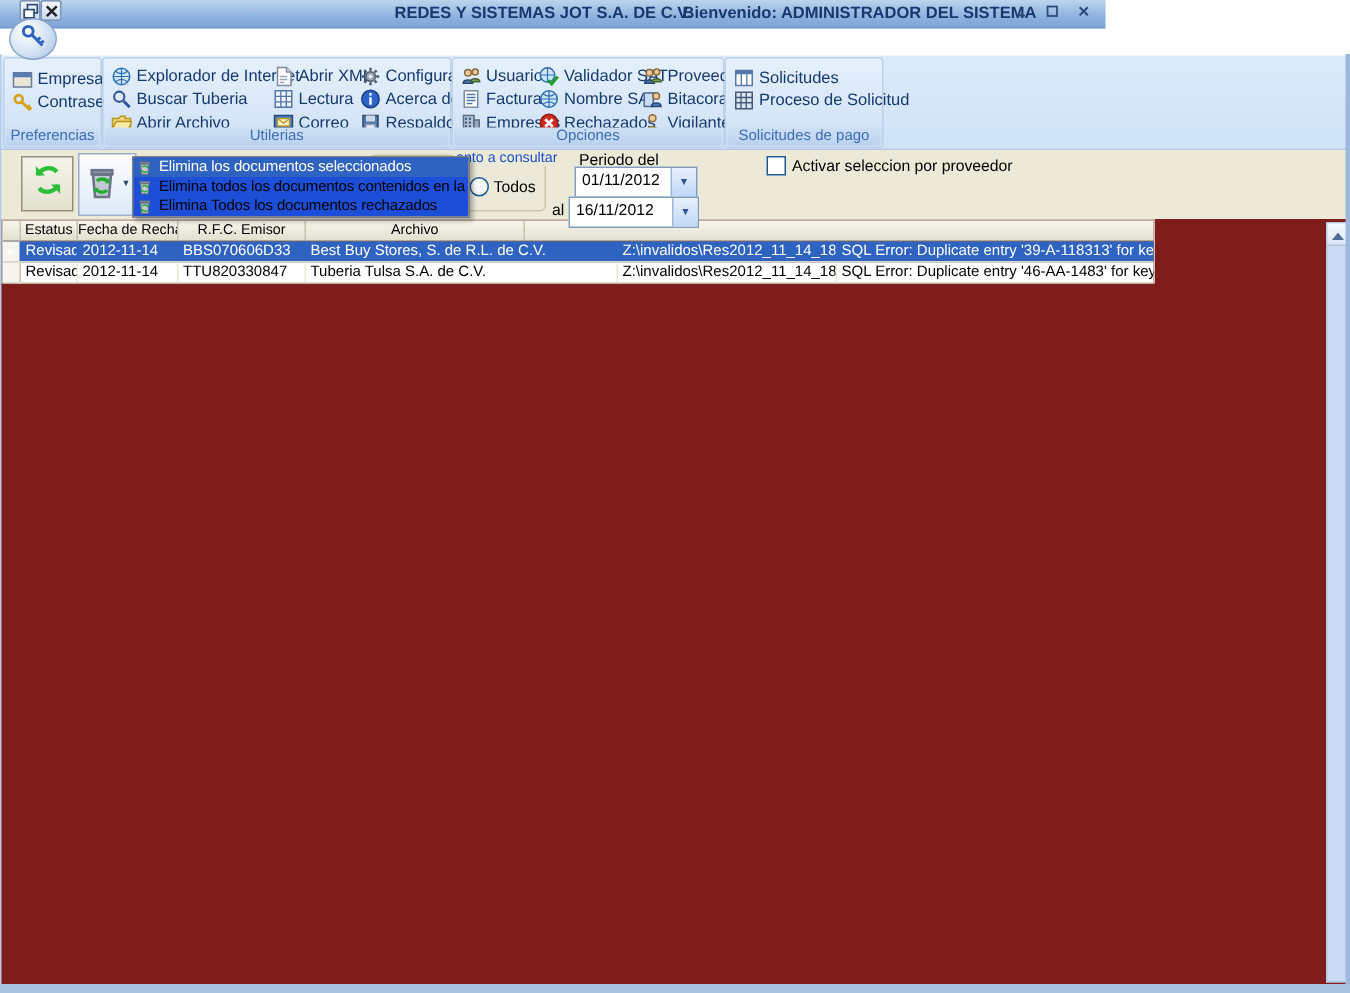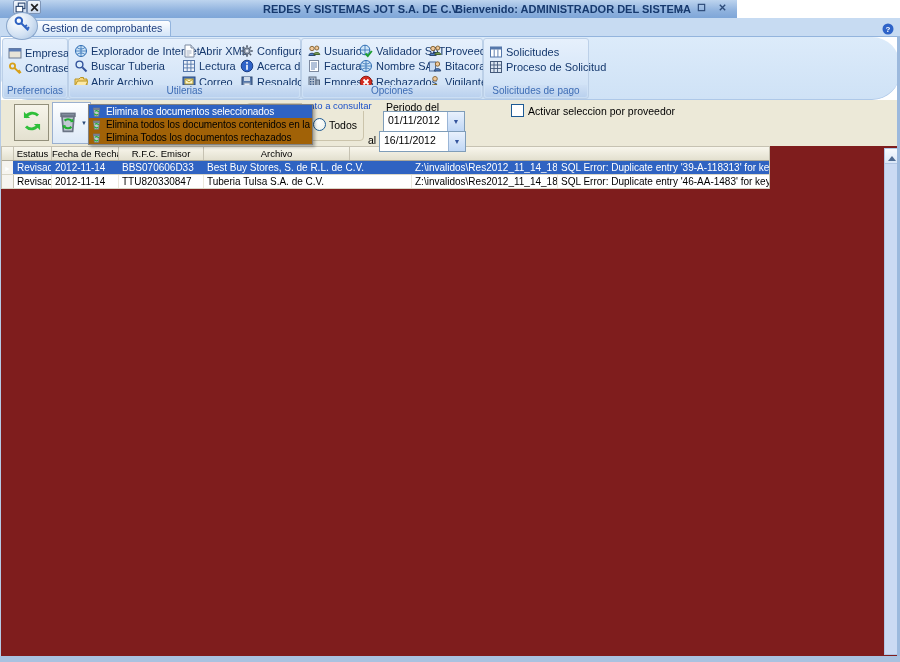--- a/index.html
+++ b/index.html
@@ -20,21 +20,21 @@
   .tab{position:absolute;left:33px;top:2px;height:15px;line-height:15px;padding:0 8px;
     background:linear-gradient(#fdfeff,#e4effb 60%,#d4e6f8);
     border:1px solid #93b4dd;border-bottom:none;border-radius:3px 3px 0 0;
     font-size:10.5px;color:#1e3f7f;}
   .orb{left:6px;top:12px;width:30px;height:26px;border-radius:50%;
     background:radial-gradient(circle at 35% 30%,#feffff,#d3e2f3 55%,#a3bfe0);
     border:1px solid #89a6cb;display:flex;align-items:center;justify-content:center;z-index:5;}
   .help-btn{right:6px;top:3px;width:12px;height:12px;}
   
   .ribbon{left:0;top:37px;width:900px;height:62px;background:linear-gradient(#dcebfa,#cfe2f6);
-    border-bottom:1px solid #aec8e8;border-radius:28px;}
+    border-bottom:1px solid #aec8e8;}
   .rgroup{position:absolute;top:1px;height:59px;border:1px solid #bcd0e8;border-radius:3px;
     background:linear-gradient(#e6f0fc,#d6e6f8 65%,#cadef4);}
   .gcap{position:absolute;left:1px;right:1px;bottom:1px;height:12px;line-height:12px;text-align:center;
     font-size:10px;color:#3e6db5;background:linear-gradient(#cfe0f5,#bad1ee);border-radius:0 0 2px 2px;}
   .gcols{position:absolute;left:3px;top:4px;display:flex;}
   .gcol{display:flex;flex-direction:column;}
   .ri{height:15.5px;display:flex;align-items:center;gap:3px;padding:0 2px;font-size:11px;
     color:#16396e;white-space:nowrap;cursor:default;}
   .ic14{width:14px;height:14px;flex:none;display:inline-flex;}
   .ic14 svg{width:14px;height:14px;}
@@ -48,21 +48,21 @@
   .small-label{position:absolute;font-size:10.5px;color:#000;white-space:nowrap;}
   .radio{position:absolute;width:11px;height:11px;border-radius:50%;border:1px solid #1d5a94;
     background:radial-gradient(circle at 35% 30%,#ffffff,#e9efe9);}
   .checkbox{position:absolute;width:11px;height:11px;background:#fff;border:1px solid #1d5a94;}
   .combo{position:absolute;background:#fff;border:1px solid #7f9db9;display:flex;align-items:stretch;
     font-size:10.5px;z-index:6;}
   .combo .val{flex:1;padding:2px 0 0 4px;color:#000;}
   .combo .cbtn{width:16px;background:linear-gradient(#e8f1fd,#c0d7f5);border-left:1px solid #9ab5d6;
     display:flex;align-items:center;justify-content:center;font-size:7px;color:#33539c;}
   
-  .menu{left:88px;top:104px;width:223px;background:#a16207;border:1px solid #828282;
+  .menu{left:88px;top:104px;width:223px;background:#1d4ed8;border:1px solid #828282;
     box-shadow:2px 2px 3px rgba(0,0,0,.3);z-index:20;}
   .mi{height:13px;display:flex;align-items:center;gap:4px;padding:0 3px 0 2px;
     font-size:10px;letter-spacing:-0.1px;color:#000;white-space:nowrap;overflow:hidden;cursor:default;}
   .mi.sel{background:#2f63c2;color:#fff;}
   .ic11{width:11px;height:11px;flex:none;display:inline-flex;}
   .ic11 svg{width:11px;height:11px;}
   
   .content{left:0;top:146px;width:898px;height:634px;background:#7f1d1d;}
   .grid{position:absolute;left:1px;top:0;border-left:1px solid #c6c2b2;border-right:1px solid #c6c2b2;}
   .ghead{display:flex;height:13px;background:linear-gradient(#f8f6ec,#e3e0cf);
@@ -125,29 +125,20 @@
       <span>
           <span>
             <svg viewBox="0 0 10 10" width="9" height="9">
               <path d="M2 2 l6 6 M8 2 l-6 6" stroke="#2c4a78" stroke-width="1.5"></path>
             </svg>
           </span>
         </span>
     </div>
   </div>
 
-  <div class="abs tabrow">
-    <div class="tab">Gestion de comprobantes</div>
-    <div class="abs help-btn">
-      <span><svg viewBox="0 0 12 12" width="12" height="12">
-            <circle cx="6" cy="6" r="5.5" fill="#2e63c8"></circle>
-            <text x="6" y="8.8" text-anchor="middle" font-size="8" fill="#fff" font-weight="bold" font-family="sans-serif">?</text>
-          </svg></span>
-    </div>
-  </div>
 
   <div class="abs orb">
     <span><svg viewBox="0 0 20 20" width="18" height="18">
           <circle cx="6.5" cy="6.5" r="3.6" fill="none" stroke="#2f63c2" stroke-width="2.2"></circle>
           <path d="M9.2 9.2 L17 17 M13 13 l2.6-1.8 M15.4 15.4 l2.6-1.8" stroke="#2f63c2" stroke-width="2.2" fill="none"></path>
         </svg></span>
   </div>
 
   <div class="abs ribbon">
 

